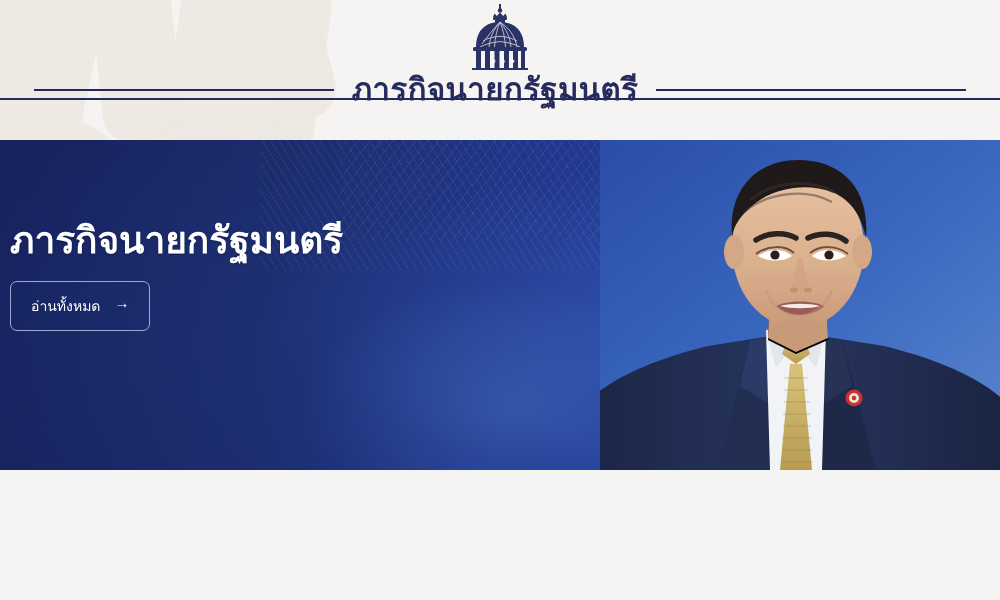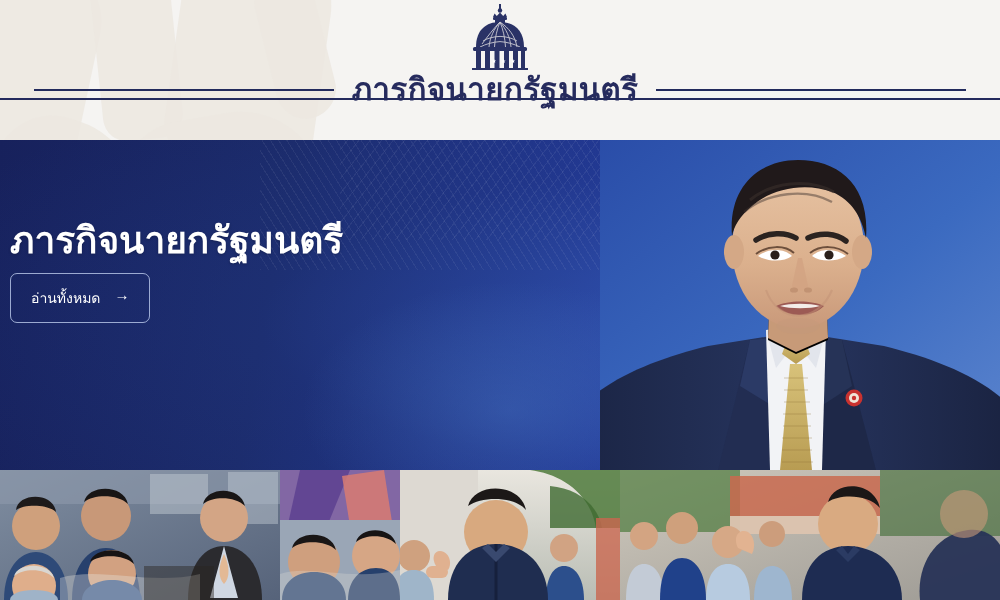--- a/index.html
+++ b/index.html
@@ -2,21 +2,21 @@
 <html lang="th"><head>
 <meta charset="utf-8">
 <title>ภารกิจนายกรัฐมนตรี</title>
 <style>
   * { margin:0; padding:0; box-sizing:border-box; }
   html, body {
     width:1000px; height:600px; overflow:hidden;
     font-family:"Liberation Sans","DejaVu Sans",sans-serif;
     background:#f4f4f2;
   }
-  #page { position:relative; width:1000px; height:600px; overflow:hidden; }
+  #page { position:relative; width:1000px; height:470px; overflow:hidden; }
 
   
   #header {
     position:absolute; left:0; top:0; width:1000px; height:140px;
     background:#f5f4f2; overflow:hidden;
   }
   
   .wm { position:absolute; background:#ece7e0; opacity:.85; }
   .wm-a { left:-30px; top:-40px; width:120px; height:230px; border-radius:60px 60px 40px 40px; transform:rotate(12deg); }
   .wm-b { left:95px; top:-60px; width:80px; height:200px; border-radius:50px 50px 30px 30px; transform:rotate(-6deg); }
@@ -72,21 +72,21 @@
   #hero-copy { position:absolute; left:10px; top:80px; width:400px; }
   #hero-heading {
     font-size:37px; font-weight:bold; color:#ffffff; line-height:1.15;
     white-space:nowrap; text-shadow:0 1px 3px rgba(0,0,0,.25);
   }
   #hero-sub {
     margin-top:12px; font-size:13.5px; color:#e7ecf8; line-height:1.75;
     max-width:355px;
   }
   #hero-cta {
-    margin-top:10px; display:inline-flex; gap:14px;
+    margin-top:18px; display:inline-flex; gap:14px;
     padding:13px 20px; border:1px solid rgba(200,215,245,.75); border-radius:7px;
     color:#ffffff; font-size:14px; background:transparent; cursor:pointer;
     font-family:inherit;
   }
   #hero-cta-arrow { font-size:15px; line-height:1; }
 
   
   #portrait {
     position:absolute; right:0; top:0; width:400px; height:330px; overflow:hidden;
   }

